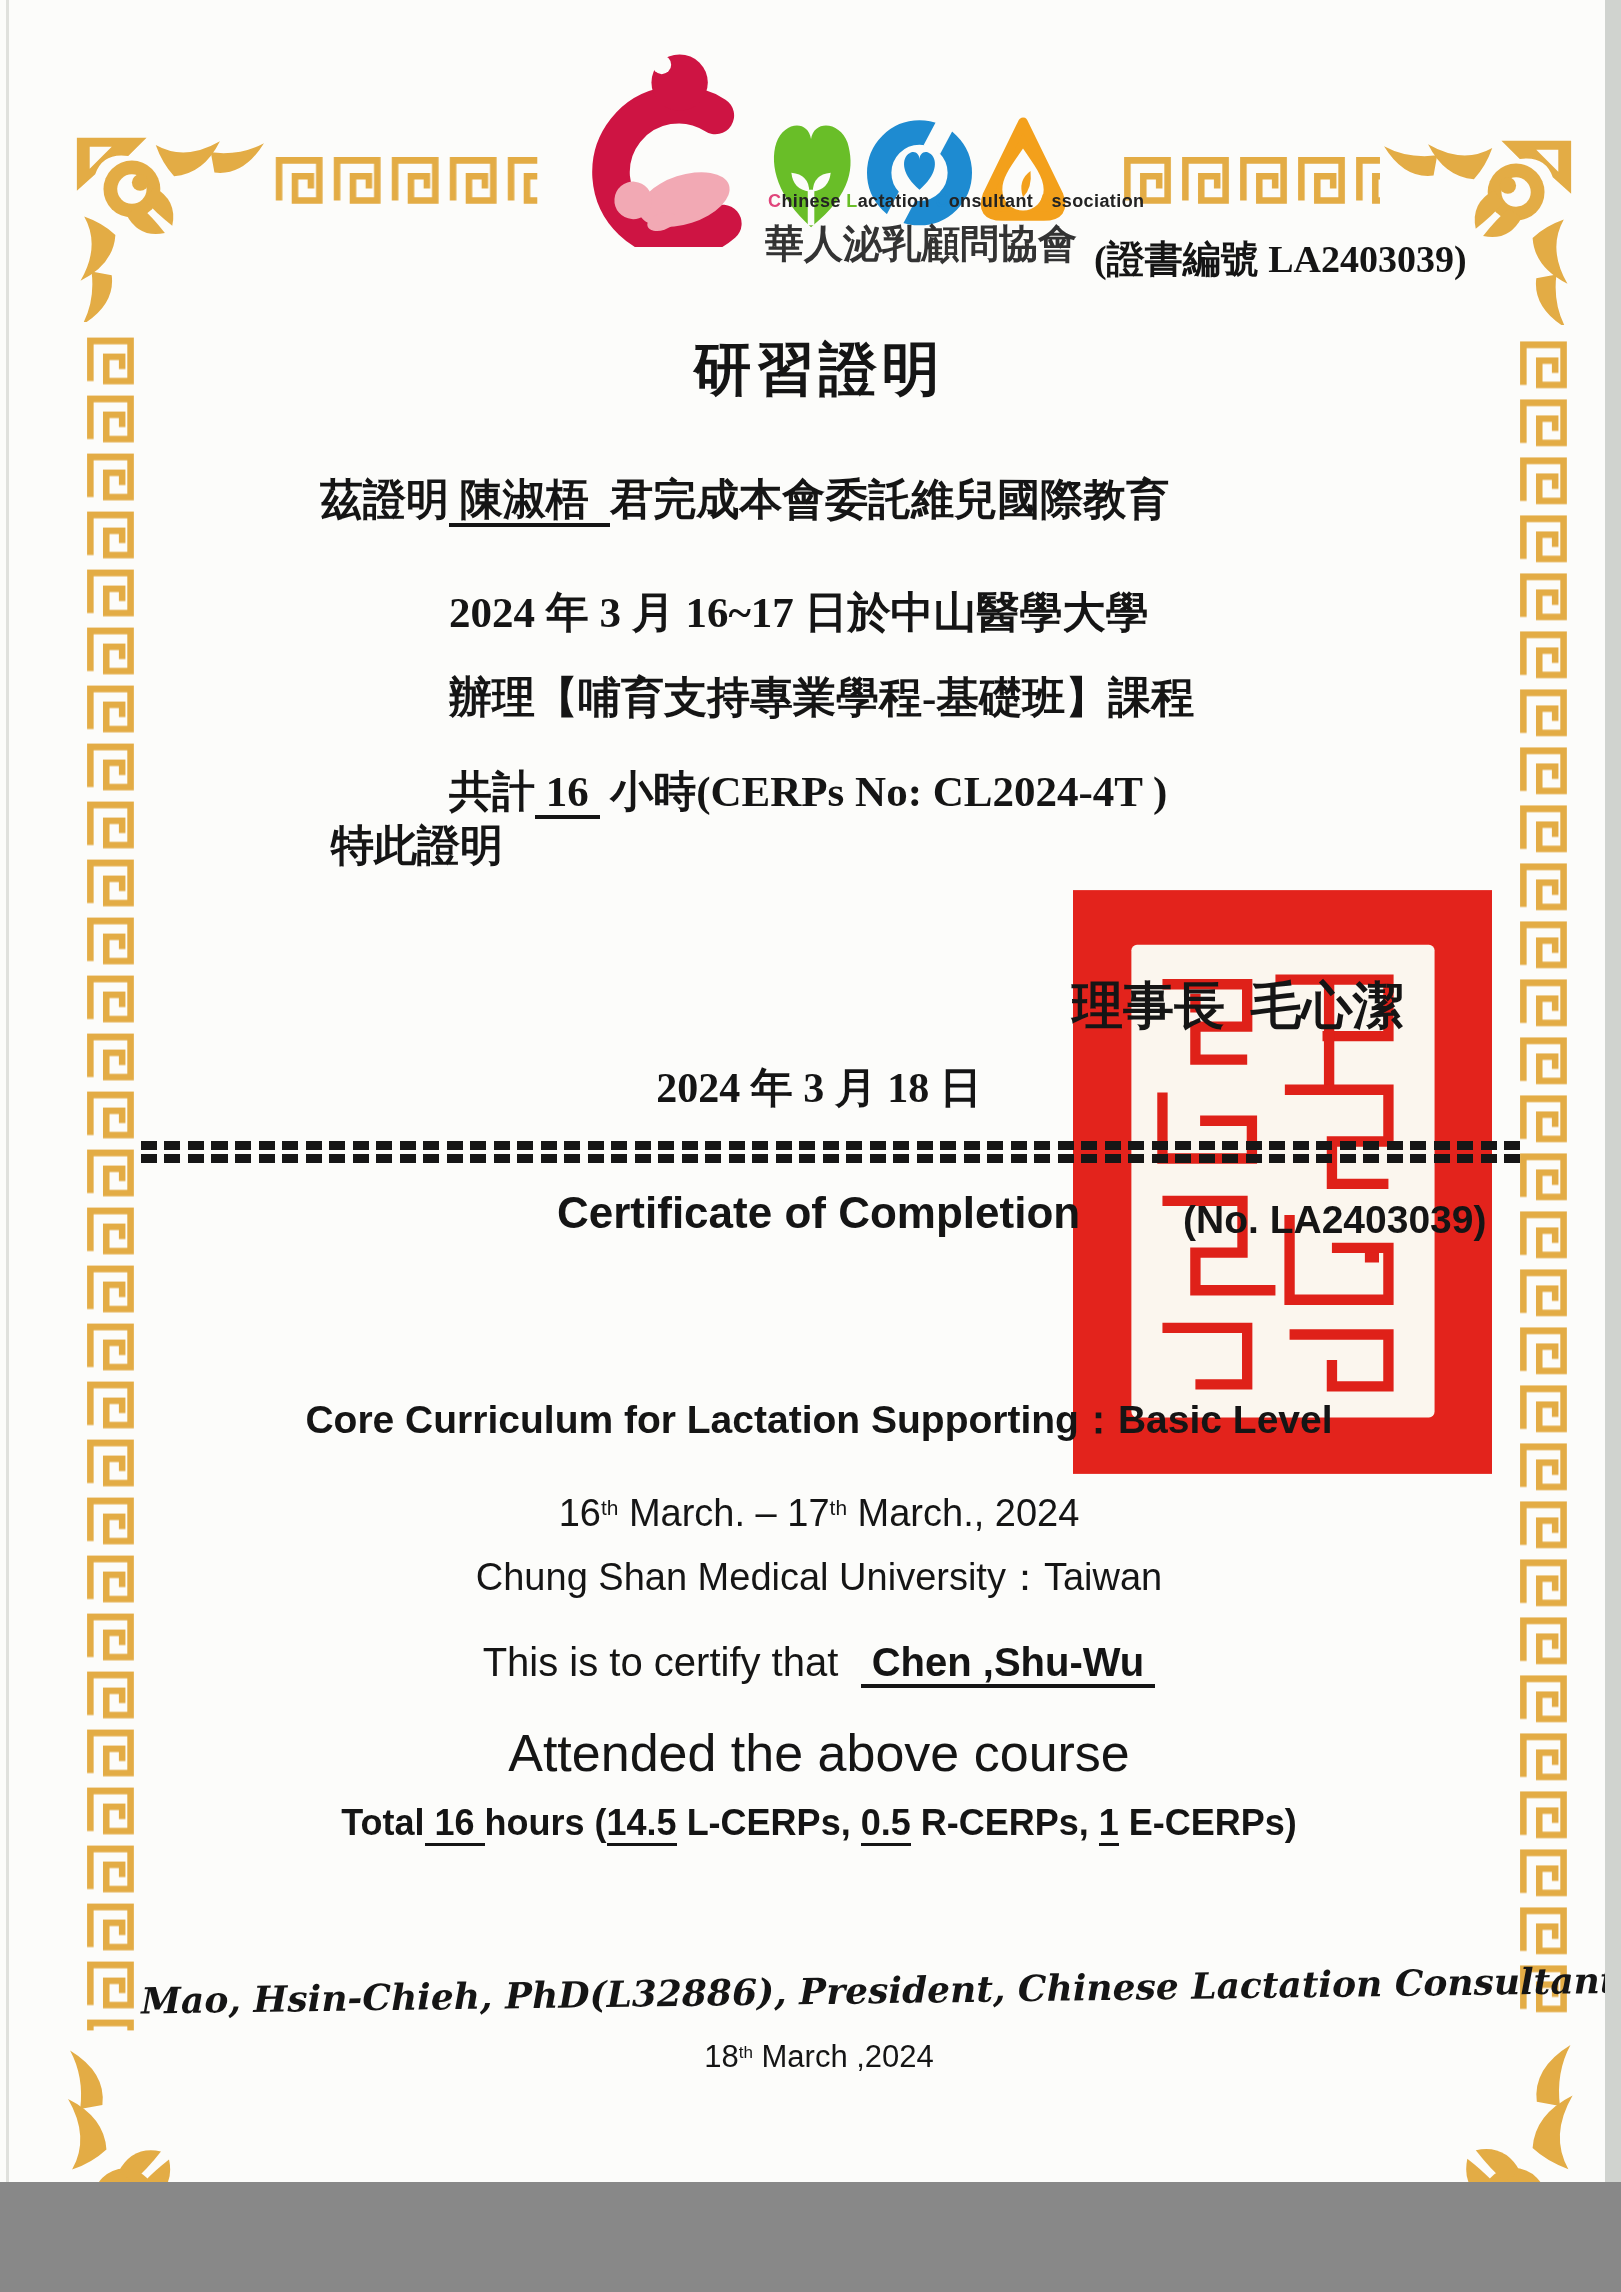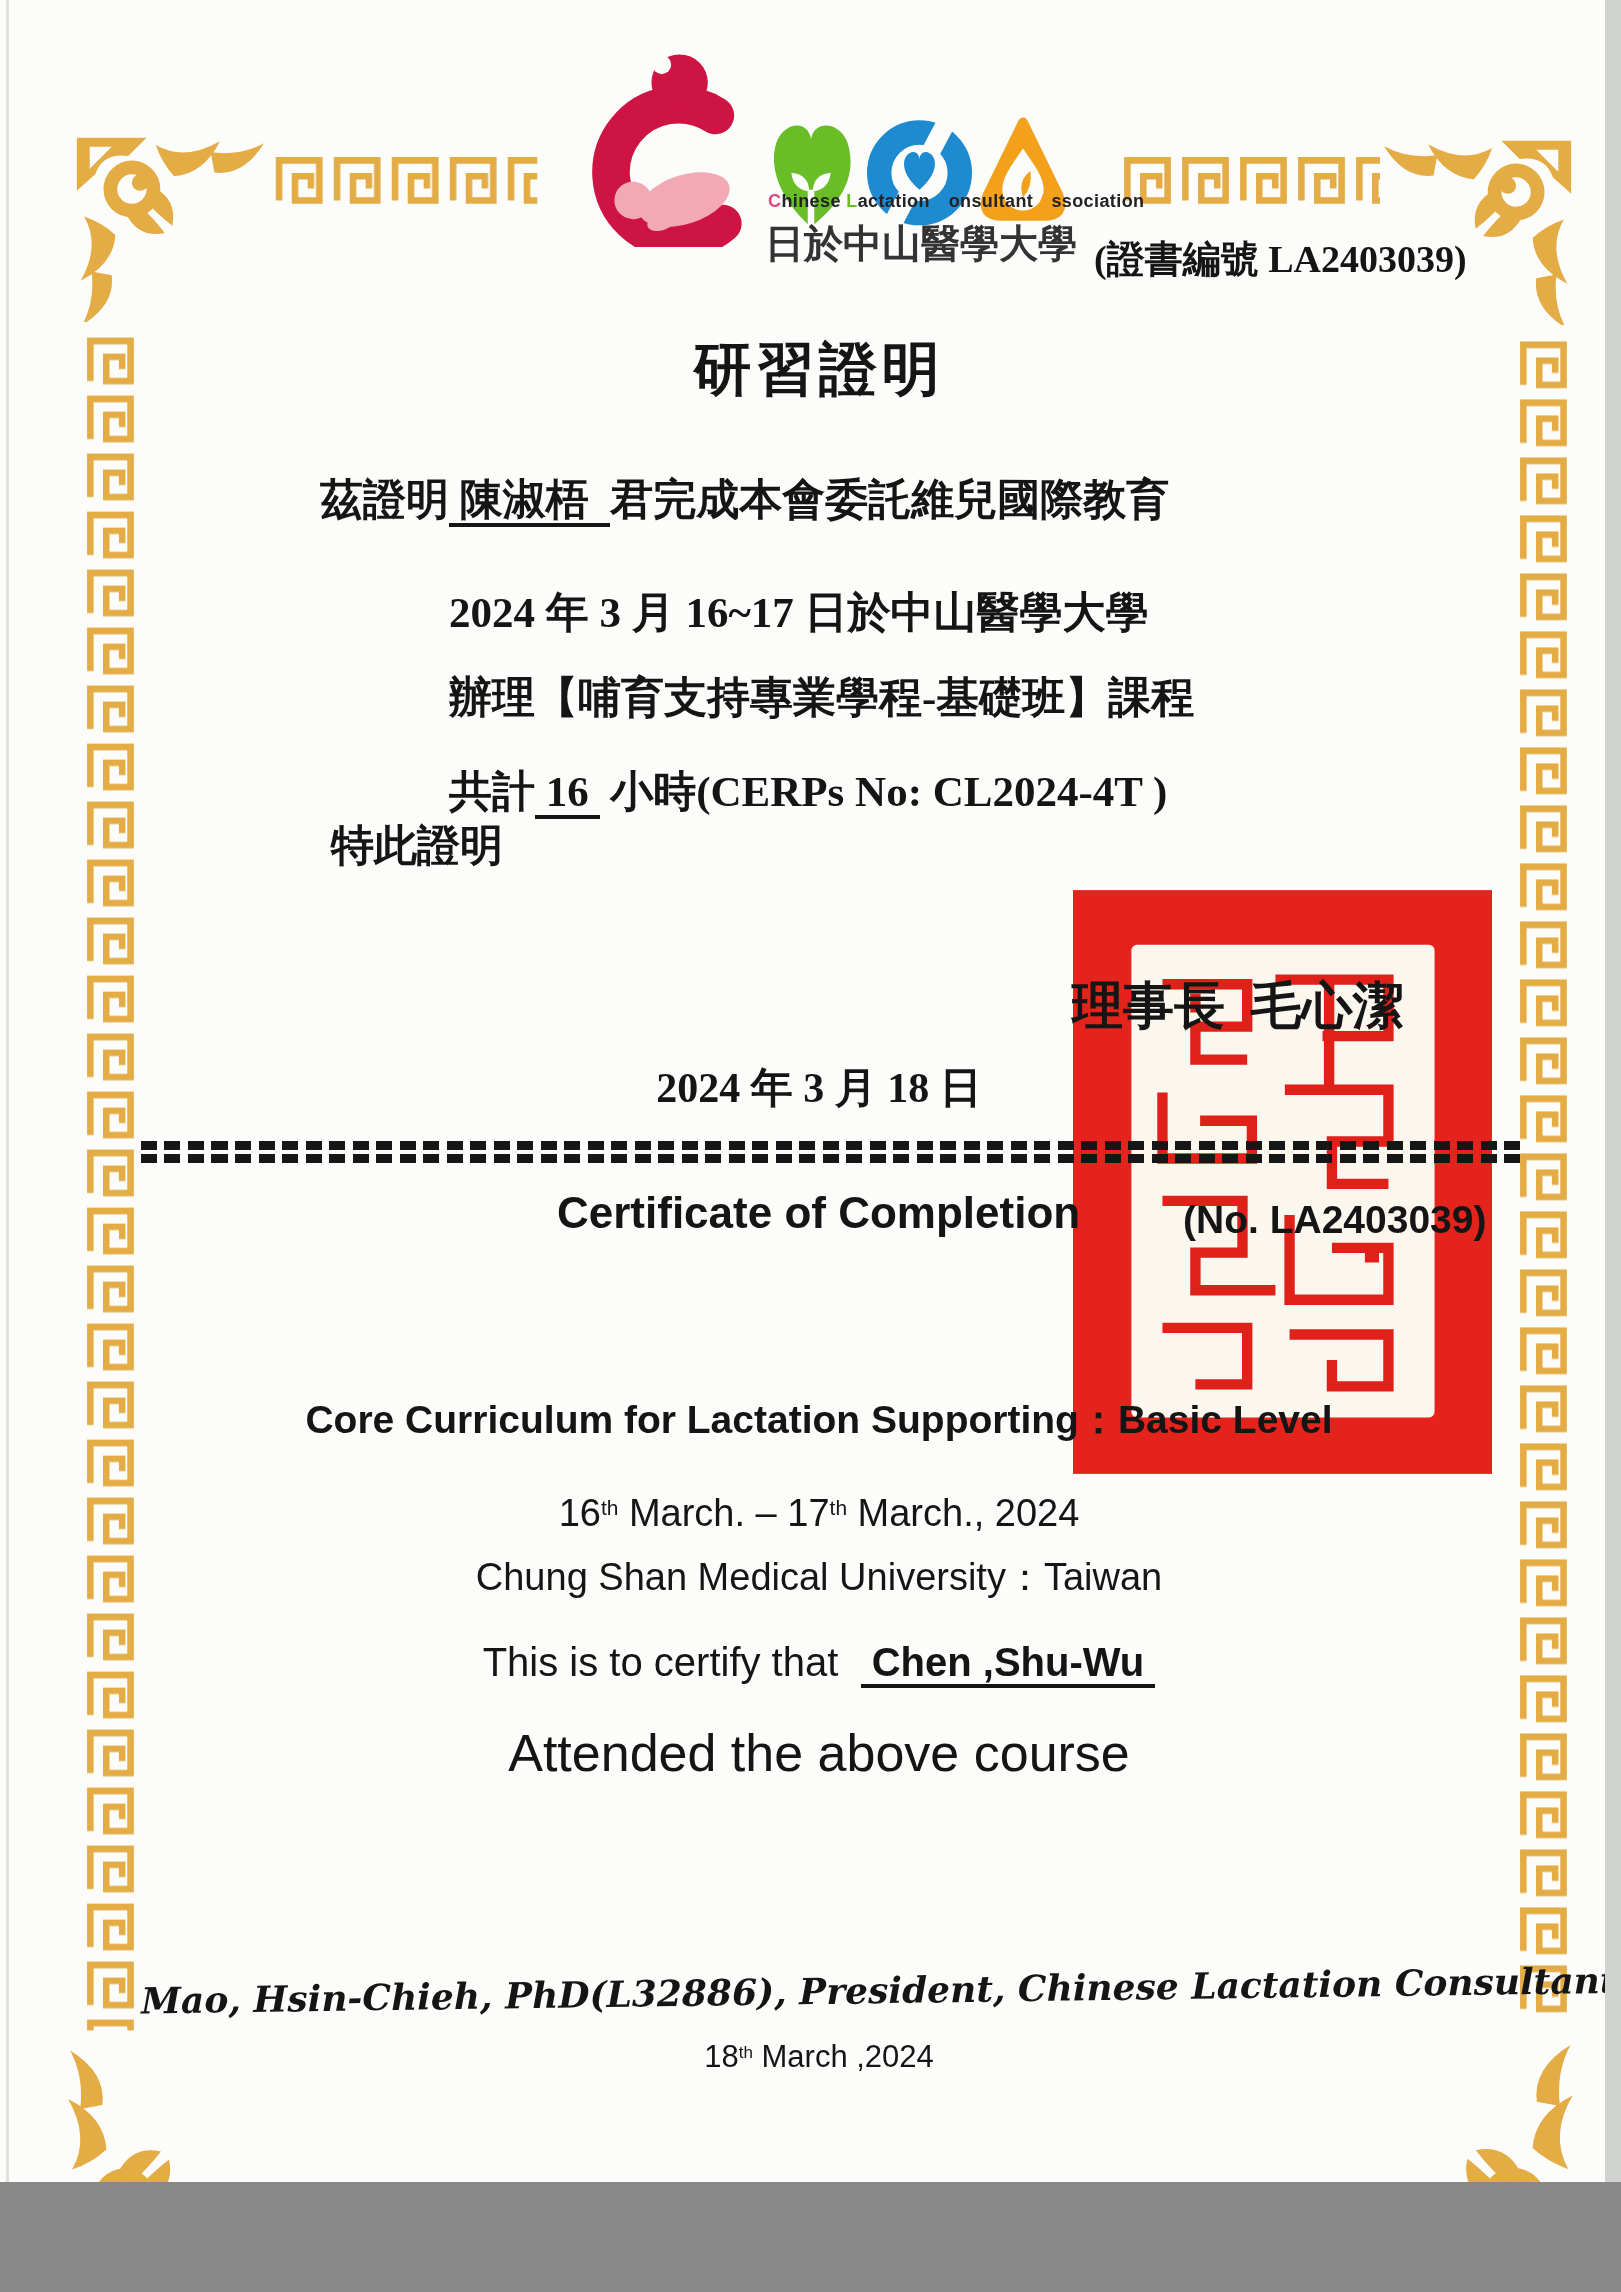--- a/index.html
+++ b/index.html
@@ -99,21 +99,21 @@
     </g>
     <path d="M56,88 C38,73 36,57 44,50 C50,45 56,49 56,56 C56,49 62,45 68,50 C76,57 74,73 56,88 Z" fill="#1E8BD1"></path>
   </svg>
   <svg class="abs" style="left:976px;top:107px;z-index:2" width="94" height="127" viewBox="0 0 100 135">
     <path d="M50,16 L88,94 Q96,116 72,116 H28 Q4,116 12,94 Z" fill="#F3A01B" stroke="#F3A01B" stroke-width="10" stroke-linejoin="round"></path>
     <path d="M50,44 C62,62 72,74 72,88 A22,22 0 1 1 28,88 C28,74 38,62 50,44 Z" fill="#fcfcfa"></path>
     <path d="M50,96 Q44,78 58,68 Q60,86 50,96 Z" fill="#F3A01B"></path>
   </svg>
 
   <div class="abs en txt nowrap" style="left:768px;top:191px;width:311px;text-align:center;font-size:18px;letter-spacing:0.4px;color:#232323;"><span class="b" style="color: rgb(224, 69, 123);">C</span><span class="b">hinese </span><span class="b" style="color: rgb(105, 190, 40);">L</span><span class="b">actation </span><span class="b" style="color: rgb(30, 139, 209);">C</span><span class="b">onsultant </span><span class="b" style="color: rgb(243, 160, 27);">A</span><span class="b">ssociation</span></div>
-  <div class="abs zh txt nowrap" style="left:763px;top:217px;width:316px;text-align:center;font-size:39px;color:#333;">日於中山醫學大學</div>
+  <div class="abs zh txt nowrap" style="left:763px;top:217px;width:316px;text-align:center;font-size:39px;color:#333;">華人泌乳顧問協會</div>
   <div class="abs zh txt nowrap" style="left:1094px;top:234px;font-size:38px;">(證書編號 LA2403039)</div>
 
   <div class="abs zh txt nowrap" style="left:141px;top:331px;width:1356px;text-align:center;font-size:58px;letter-spacing:4.7px;">研習證明</div>
 
   <div class="abs zh txt nowrap" style="left:320px;top:471px;font-size:43px;"><span>茲證明</span><span class="u">&nbsp;陳淑梧&nbsp;&nbsp;</span><span>君完成本會委託維兒國際教育</span></div>
   <div class="abs zh txt nowrap" style="left:449px;top:584px;font-size:43px;">2024 年 3 月 16~17 日於中山醫學大學</div>
   <div class="abs zh txt nowrap" style="left:449px;top:669px;font-size:43px;">辦理【哺育支持專業學程-基礎班】課程</div>
   <div class="abs zh txt nowrap" style="left:449px;top:751px;font-size:43px;margin-top:12px;"><span>共計</span><span class="u">&nbsp;16&nbsp;</span><span>&nbsp;小時(CERPs No: CL2024-4T )</span></div>
   <div class="abs zh txt nowrap" style="left:331px;top:817px;font-size:43px;">特此證明</div>
 
@@ -141,20 +141,21 @@
   <div class="divider-row" style="top:1154px;"></div>
 
   <div class="abs en txt nowrap" style="left:557px;top:1188px;font-size:44px;font-weight:bold;">Certificate of Completion</div>
   <div class="abs en txt nowrap" style="left:1183px;top:1198px;font-size:39px;font-weight:bold;">(No. LA2403039)</div>
 
   <div class="abs en txt nowrap center" style="top:1393px;font-size:39px;font-weight:bold;">Core Curriculum for Lactation Supporting：Basic Level</div>
   <div class="abs en txt nowrap center" style="top:1492px;font-size:38px;"><span>16</span><sup>th</sup><span> March. – 17</span><sup>th</sup><span> March., 2024</span></div>
   <div class="abs en txt nowrap center" style="top:1552px;font-size:38px;">Chung Shan Medical University：Taiwan</div>
   <div class="abs en txt nowrap center" style="top:1640px;font-size:40px;"><span>This is to certify that&nbsp;&nbsp;</span><span class="u b">&nbsp;Chen ,Shu-Wu&nbsp;</span></div>
   <div class="abs en txt nowrap center" style="top:1723px;font-size:52px;">Attended the above course</div>
+  <div class="abs en txt nowrap center" style="top:1802px;font-size:36px;"><span class="b">Total</span><span class="u b">&nbsp;16&nbsp;</span><span class="b">hours (</span><span class="u b">14.5</span><span class="b"> L-CERPs, </span><span class="u b">0.5</span><span class="b"> R-CERPs, </span><span class="u b">1</span><span class="b"> E-CERPs)</span></div>
 
   <div class="abs script txt nowrap" style="left:141px;top:1970px;width:1356px;text-align:center;font-size:36px;transform:rotate(-0.8deg);">Mao, Hsin-Chieh, PhD(L32886), President, Chinese Lactation Consultant Association</div>
   <div class="abs en txt nowrap center" style="top:2039px;font-size:31px;"><span>18</span><sup>th</sup><span> March ,2024</span></div>
 
   <div class="abs edge" style="left:1605px;top:0;width:17px;height:2293px;background:#d0d3cf;"></div>
   <div class="abs edge" style="left:0;top:2269px;width:1621px;height:23.5px;background:#d4d7d3;"></div>
   <div class="abs edge" style="left:5.6px;top:0;width:3.8px;height:2293px;background:#e0e1dd;"></div>
 
 </div>
 

